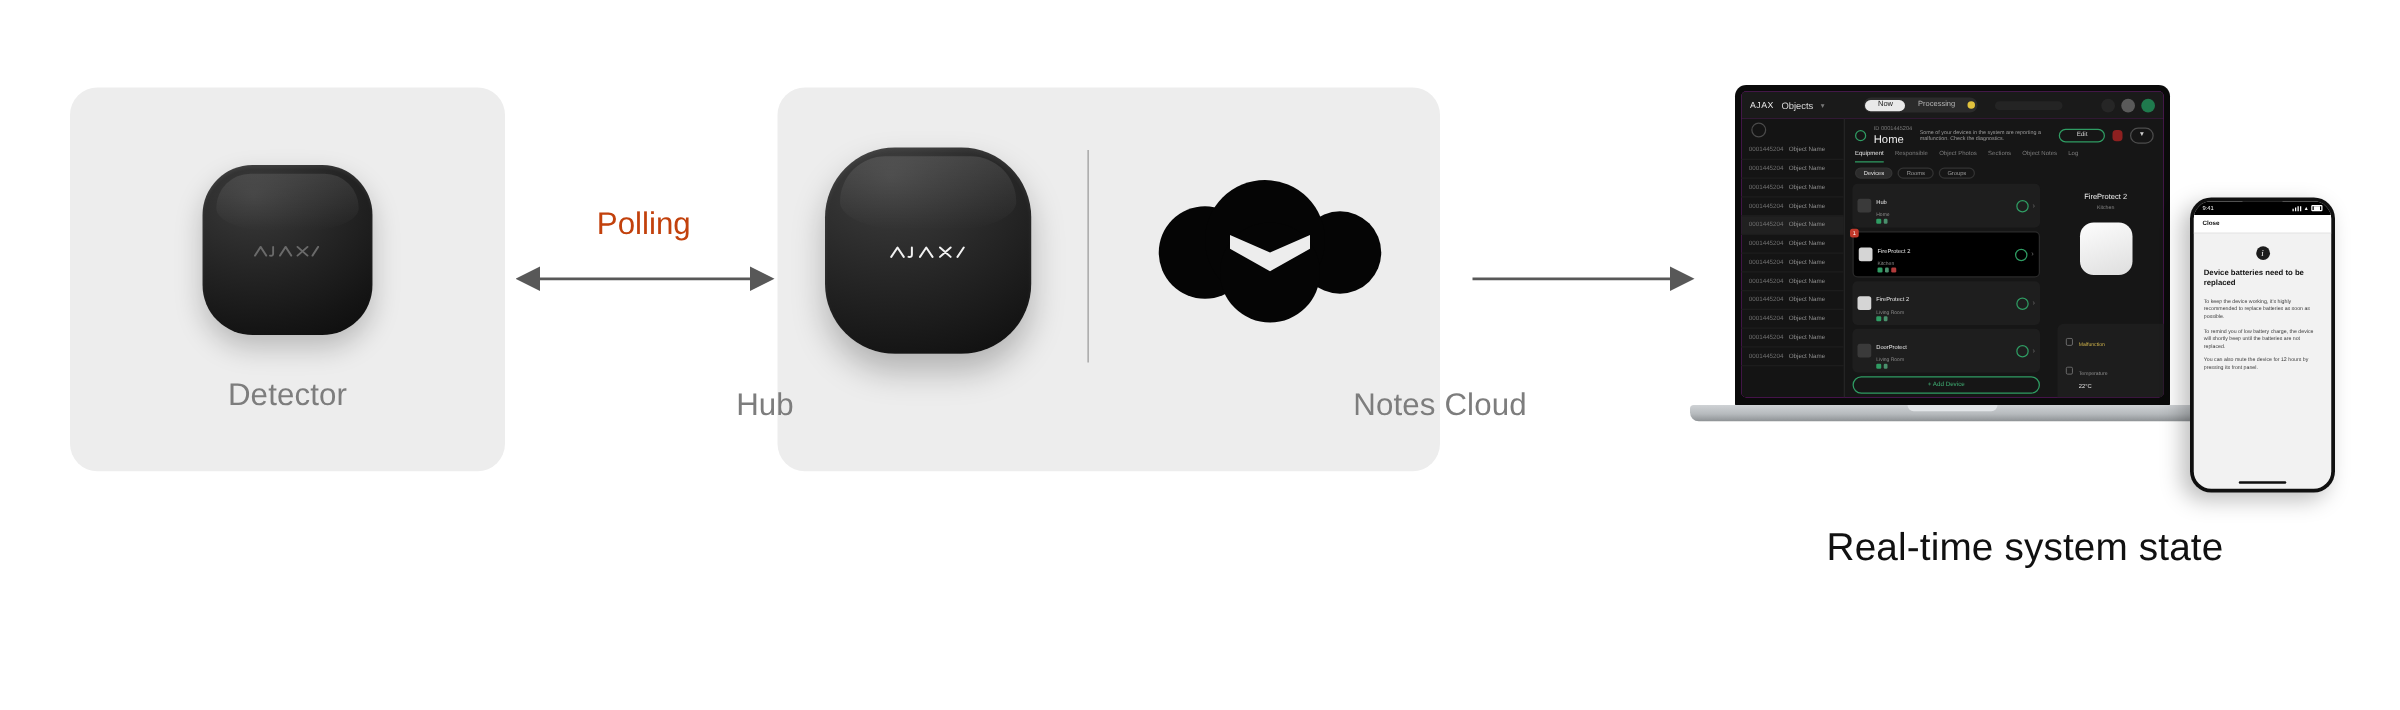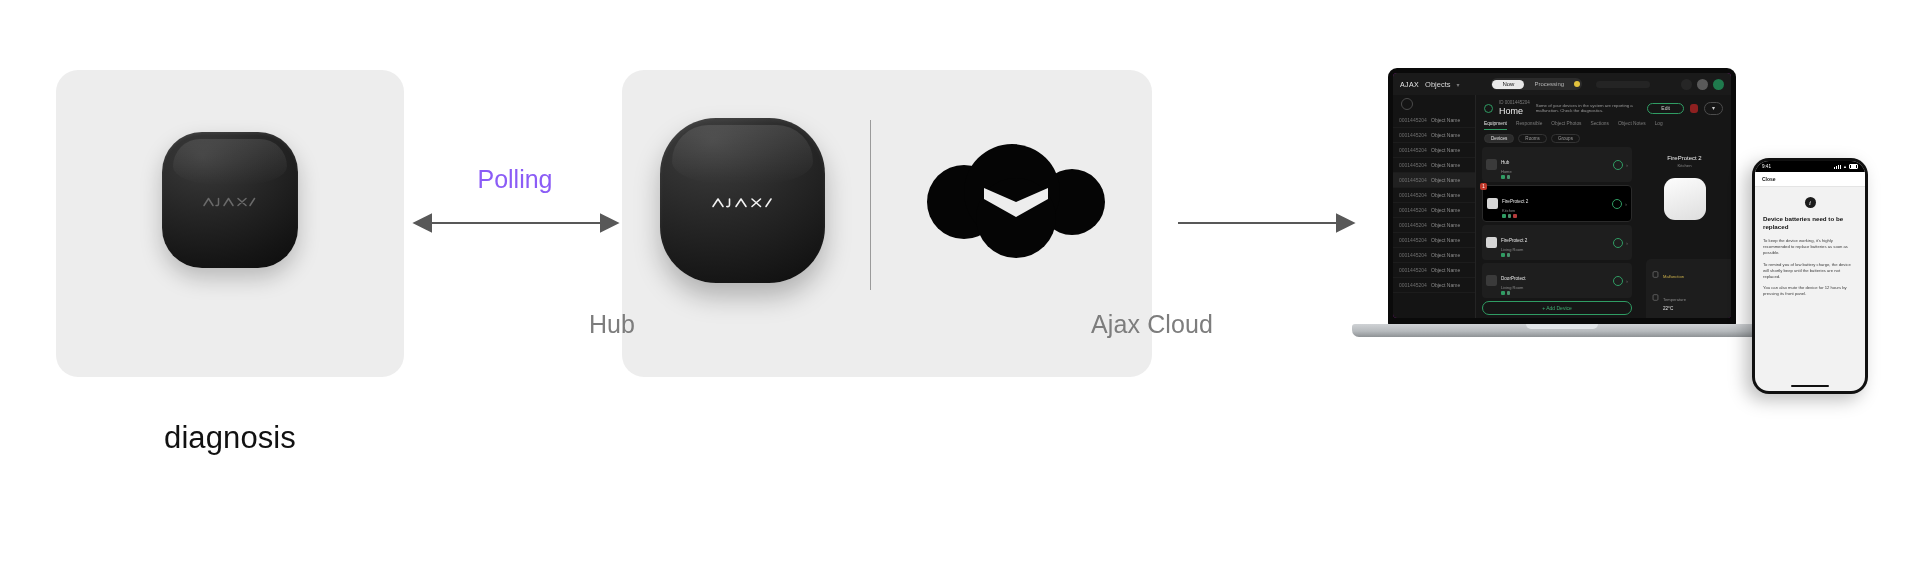--- a/index.html
+++ b/index.html
@@ -113,21 +113,21 @@
     top: 70px;
     width: 200px;
     height: 120px;
   }
 
   
   .arrow-svg { position: absolute; overflow: visible; }
   .polling-label {
     position: absolute;
     text-align: center;
-    color: #8b5cf6;
+    color: #c2410c;
     font-size: 25px;
   }
 
   
   .caption {
     position: absolute;
     text-align: center;
     color: #111111;
     font-size: 31px;
     line-height: 1.32;
@@ -416,20 +416,21 @@
           <g fill="none" stroke="#6a6a6a" stroke-width="1.5" stroke-linecap="round" stroke-linejoin="round">
             <path d="M2 10 L6.5 3 L11 10"></path>
             <path d="M16.5 3 L16.5 8.5 Q16.5 10.5 14 10"></path>
             <path d="M22 10 L26.5 3 L31 10"></path>
             <path d="M36 3 L44 10 M44 3 L36 10"></path>
             <path d="M48 10 L52.5 3"></path>
           </g>
         </svg>
       </div>
     </div>
+    <div class="device-label" style="top:232px;">Detector</div>
   </div>
 
   <div class="card" id="hub-cloud-card">
 
     <div class="hub-body">
       <div class="ajax-word">
         <svg width="64" height="14" viewBox="0 0 64 14" aria-hidden="true">
           <g fill="none" stroke="#f2f2f2" stroke-width="1.6" stroke-linecap="round" stroke-linejoin="round">
             <path d="M2 11 L7 3.5 L12 11"></path>
             <path d="M18.5 3.5 L18.5 9.3 Q18.5 11.5 15.8 11"></path>
@@ -449,21 +450,21 @@
           <circle cx="52" cy="62" r="37"></circle>
           <circle cx="160" cy="62" r="33"></circle>
           <circle cx="100" cy="52" r="48"></circle>
           <circle cx="104" cy="78" r="40"></circle>
         </g>
         <path d="M72 48 L104 62 L136 48 L136 59 L104 77 L72 59 Z" fill="#ededed"></path>
       </svg>
     </div>
 
     <div class="device-label" style="top:240px; left:-275px; width:530px;">Hub</div>
-    <div class="device-label" style="top:240px; left:265px; width:530px;">Ajax Cloud</div>
+    <div class="device-label" style="top:240px; left:265px; width:530px;">Notes Cloud</div>
   </div>
 
   <div class="polling-label" style="left:420px; top:165px; width:190px;">Polling</div>
   <svg class="arrow-svg" style="left:420px; top:212px;" width="192" height="22">
     <defs>
       <marker id="arrL" markerWidth="9" markerHeight="9" refX="8" refY="4.5" orient="auto">
         <path d="M9,0 L9,9 L0,4.5 Z" fill="#585858"></path>
       </marker>
       <marker id="arrR" markerWidth="9" markerHeight="9" refX="1" refY="4.5" orient="auto">
         <path d="M0,0 L0,9 L9,4.5 Z" fill="#585858"></path>
@@ -705,19 +706,19 @@
             <div class="ph-p">To remind you of low battery charge, the device will shortly beep until the batteries are not replaced.</div>
             <div class="ph-p">You can also mute the device for 12 hours by pressing its front panel.</div>
           </div>
       </div>
 
       <div class="ph-home"></div>
     </div>
   </div>
 
   <div class="caption" style="left:56px; top:418px; width:348px;">
-    <div>diagnosis</div>
   </div>
 
   <div class="caption" style="left:1390px; top:418px; width:460px;">
+    <div>Real-time system state</div>
   </div>
 
 </div>
 
 </body></html>

